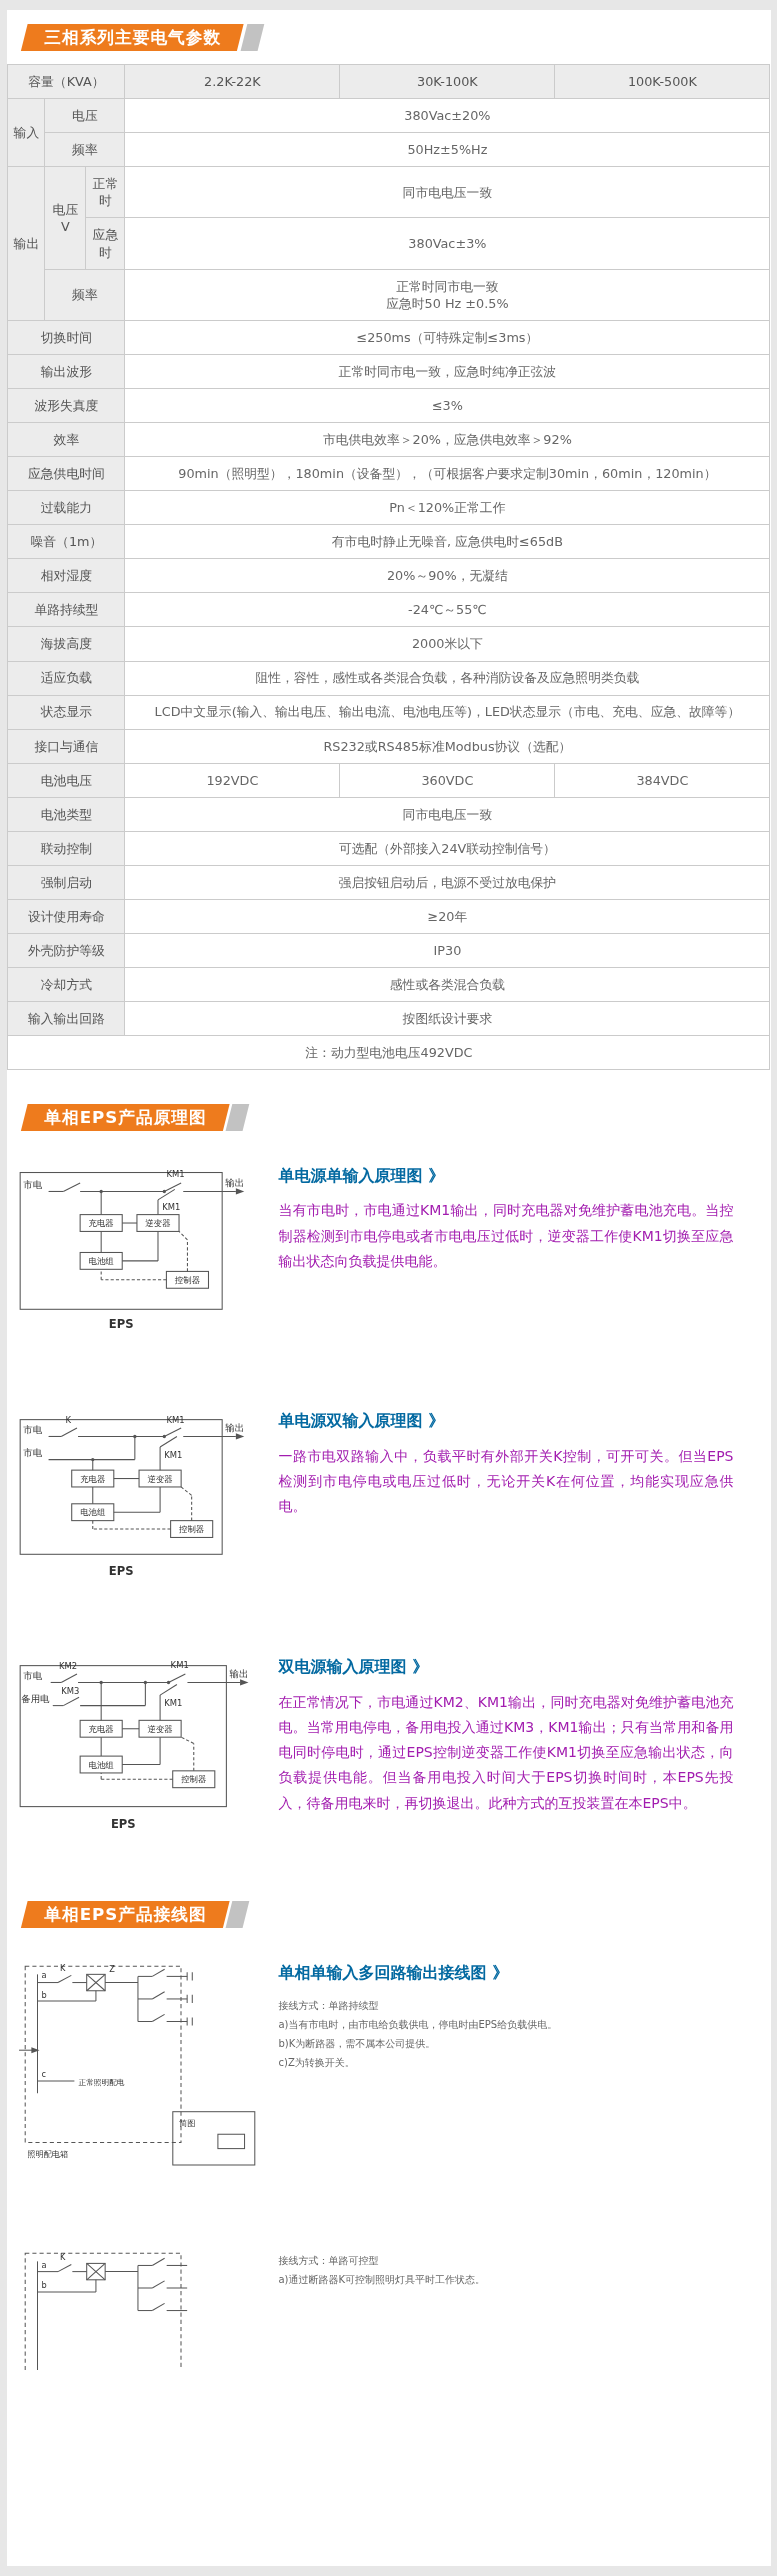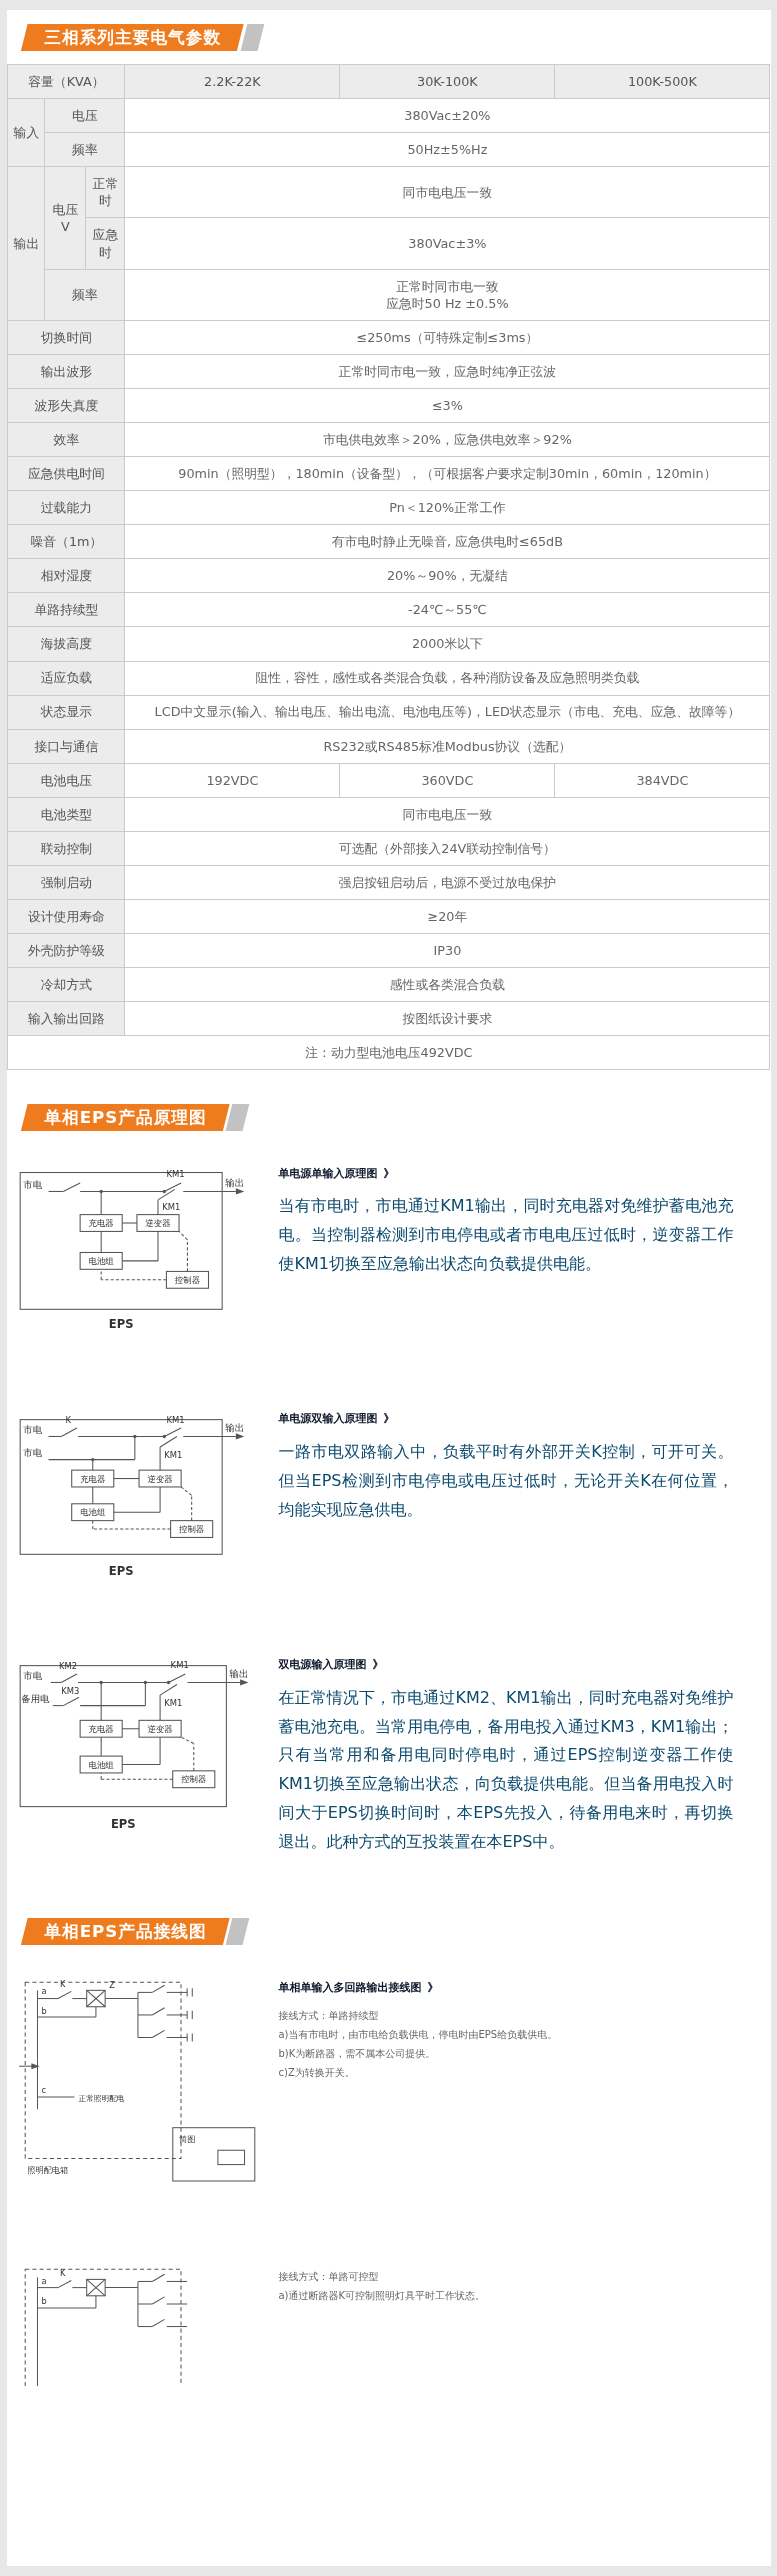--- a/index.html
+++ b/index.html
@@ -17,23 +17,23 @@
   .banner-tail{width:16.7px;background:#c2c2c2;transform:skewX(-14deg);margin-left:6.9px}
   
   table{border-collapse:collapse;width:762px;margin:0 auto;table-layout:fixed;font-size:12.8px;color:#666}
   td{border:1px solid #cbcbcb;text-align:center;vertical-align:middle;padding:7.9px 4.9px;line-height:1.35}
   td.lab{background:#ececec;color:#555}
   td.pre{white-space:pre-line}
   
   .diagram-row{display:flex;align-items:flex-start;margin:25.6px 7.9px 61px 9.8px}
   .circuit{flex:none;width:248px;padding-top:5.9px}
   .diagram-text{flex:1;padding:9.8px 29.5px 0 13.8px}
-  .diagram-title{color:#0f172a;font-size:11px;font-weight:bold;margin-bottom:11.8px}
+  .diagram-title{color:#0369a1;font-size:16px;font-weight:bold;margin-bottom:11.8px}
   .diagram-title .arrow{margin-left:5.9px;font-weight:bold}
-  .diagram-body{font-size:16px;color:#0c4a6e;line-height:1.8;text-align:justify}
+  .diagram-body{font-size:14px;color:#a21caf;line-height:1.8;text-align:justify}
   .wire-line{font-size:10px;color:#666;line-height:1.9}
   svg{display:block}
   .sect-gap{height:25.6px}
 </style>
 </head>
 <body>
 
 <div class="page">
 
   <div class="banner">

